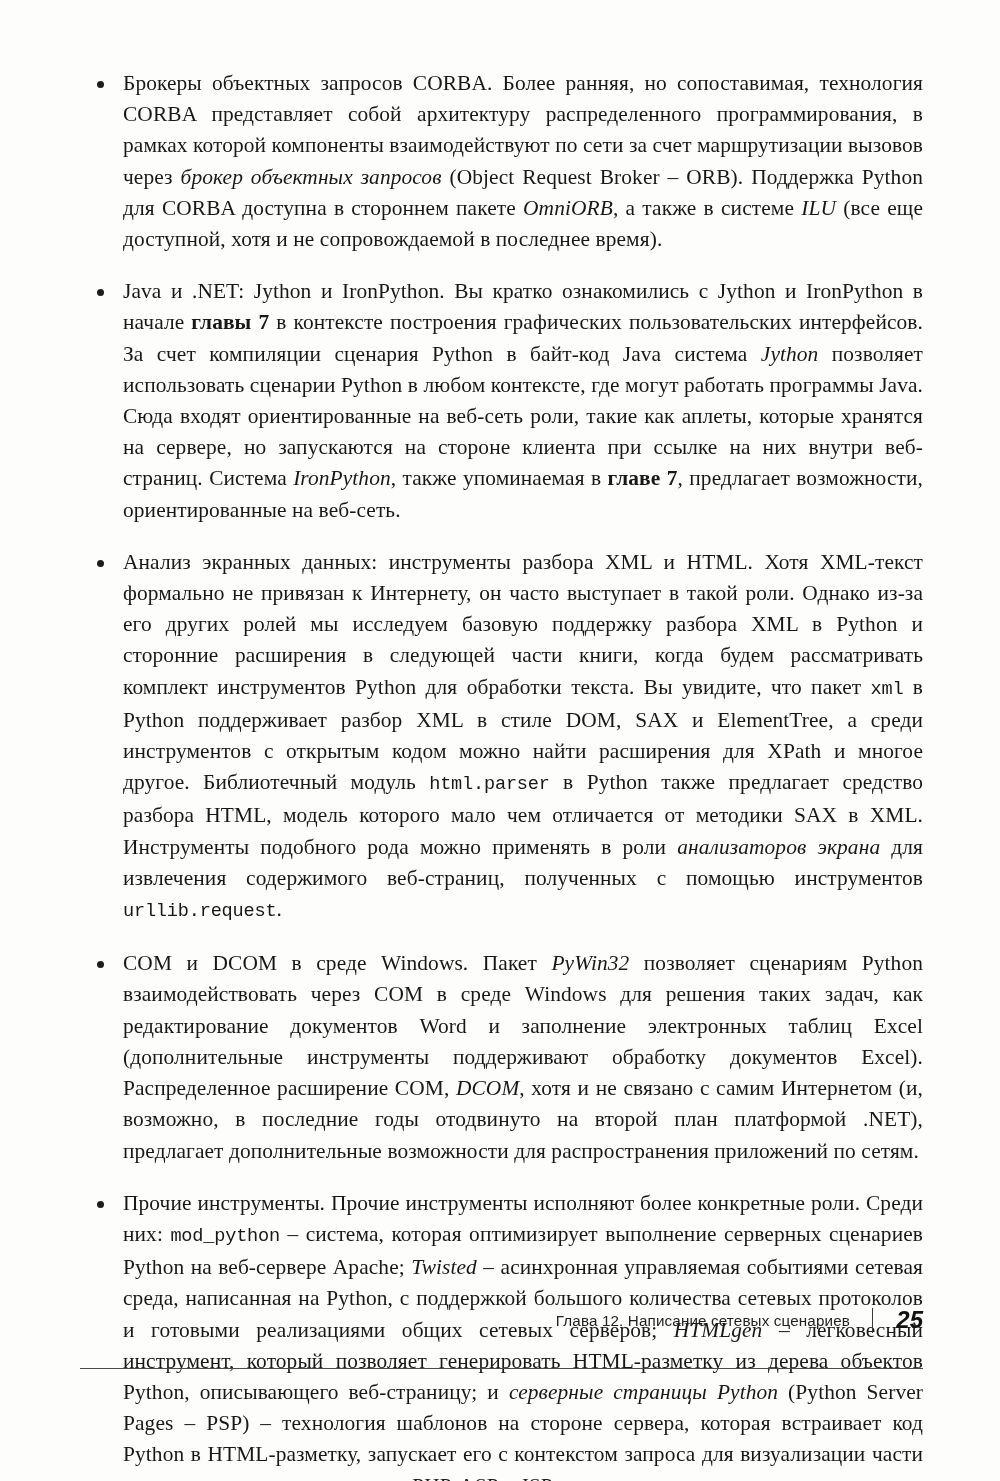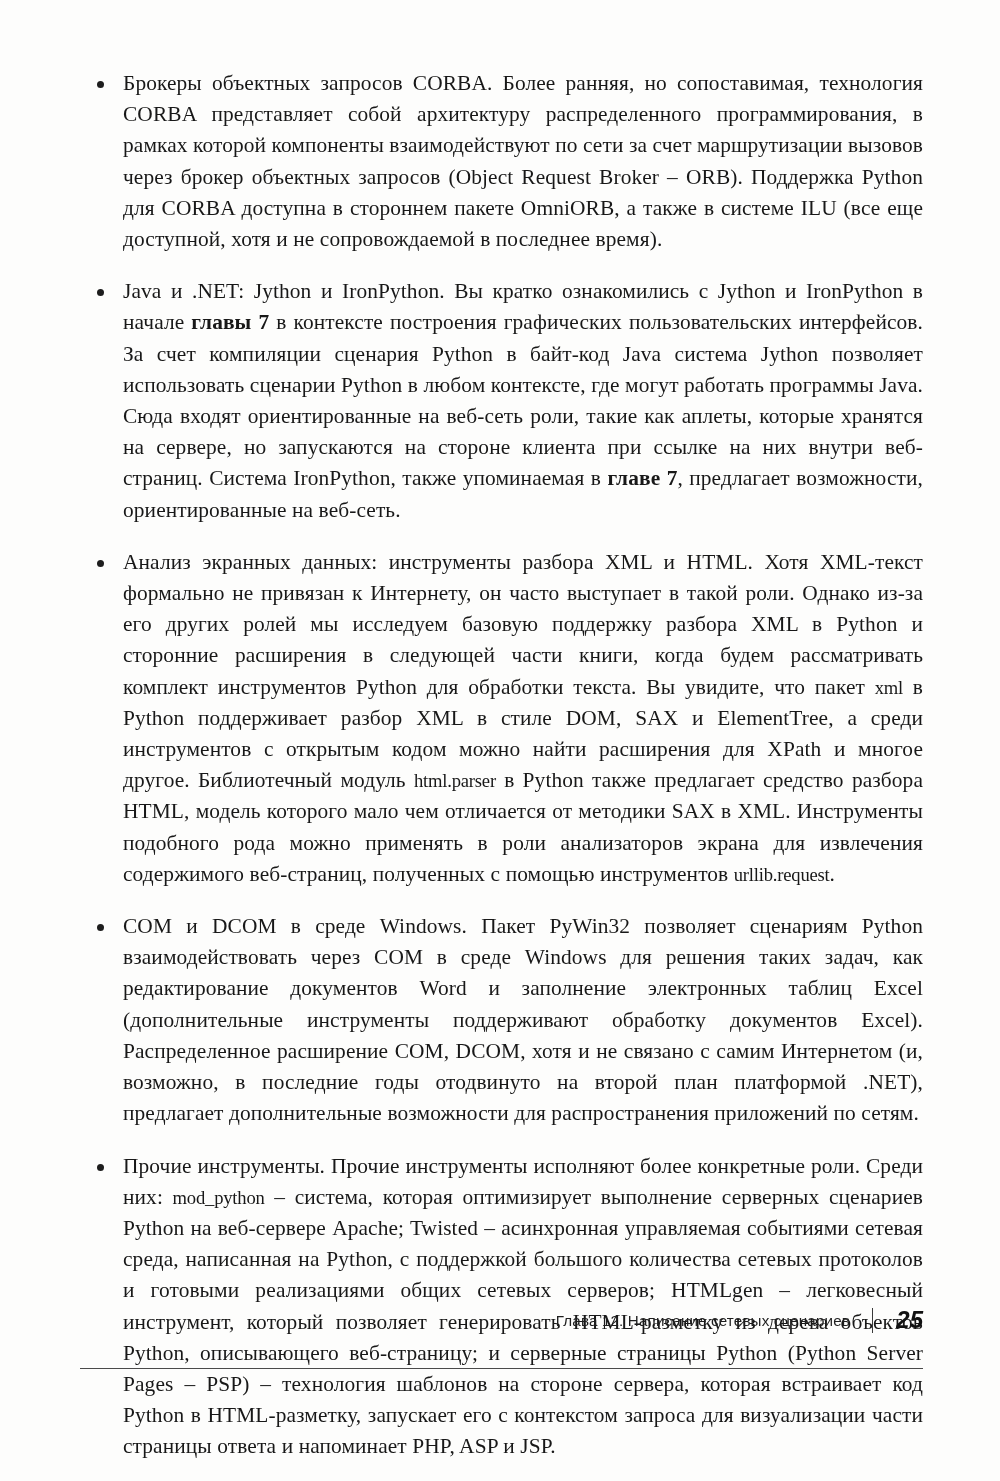--- a/index.html
+++ b/index.html
@@ -52,27 +52,28 @@
     top: 13px;
     width: 7px;
     height: 7px;
     border-radius: 50%;
     background: #1d1d1d;
   }
   .lead {
     font-weight: normal;
   }
   .it {
+    font-style: italic;
   }
   .bd {
     font-weight: bold;
     margin-top: 8px;
   }
   .mono {
-    font-family: Liberation Serif, serif;
+    font-family: Liberation Mono, monospace;
     font-size: 18.6px;
     letter-spacing: -0.2px;
   }
   .footer-rule {
     position: absolute;
     left: 80px;
     top: 1368px;
     width: 843px;
     height: 1px;
     background: #4a4a4a;

